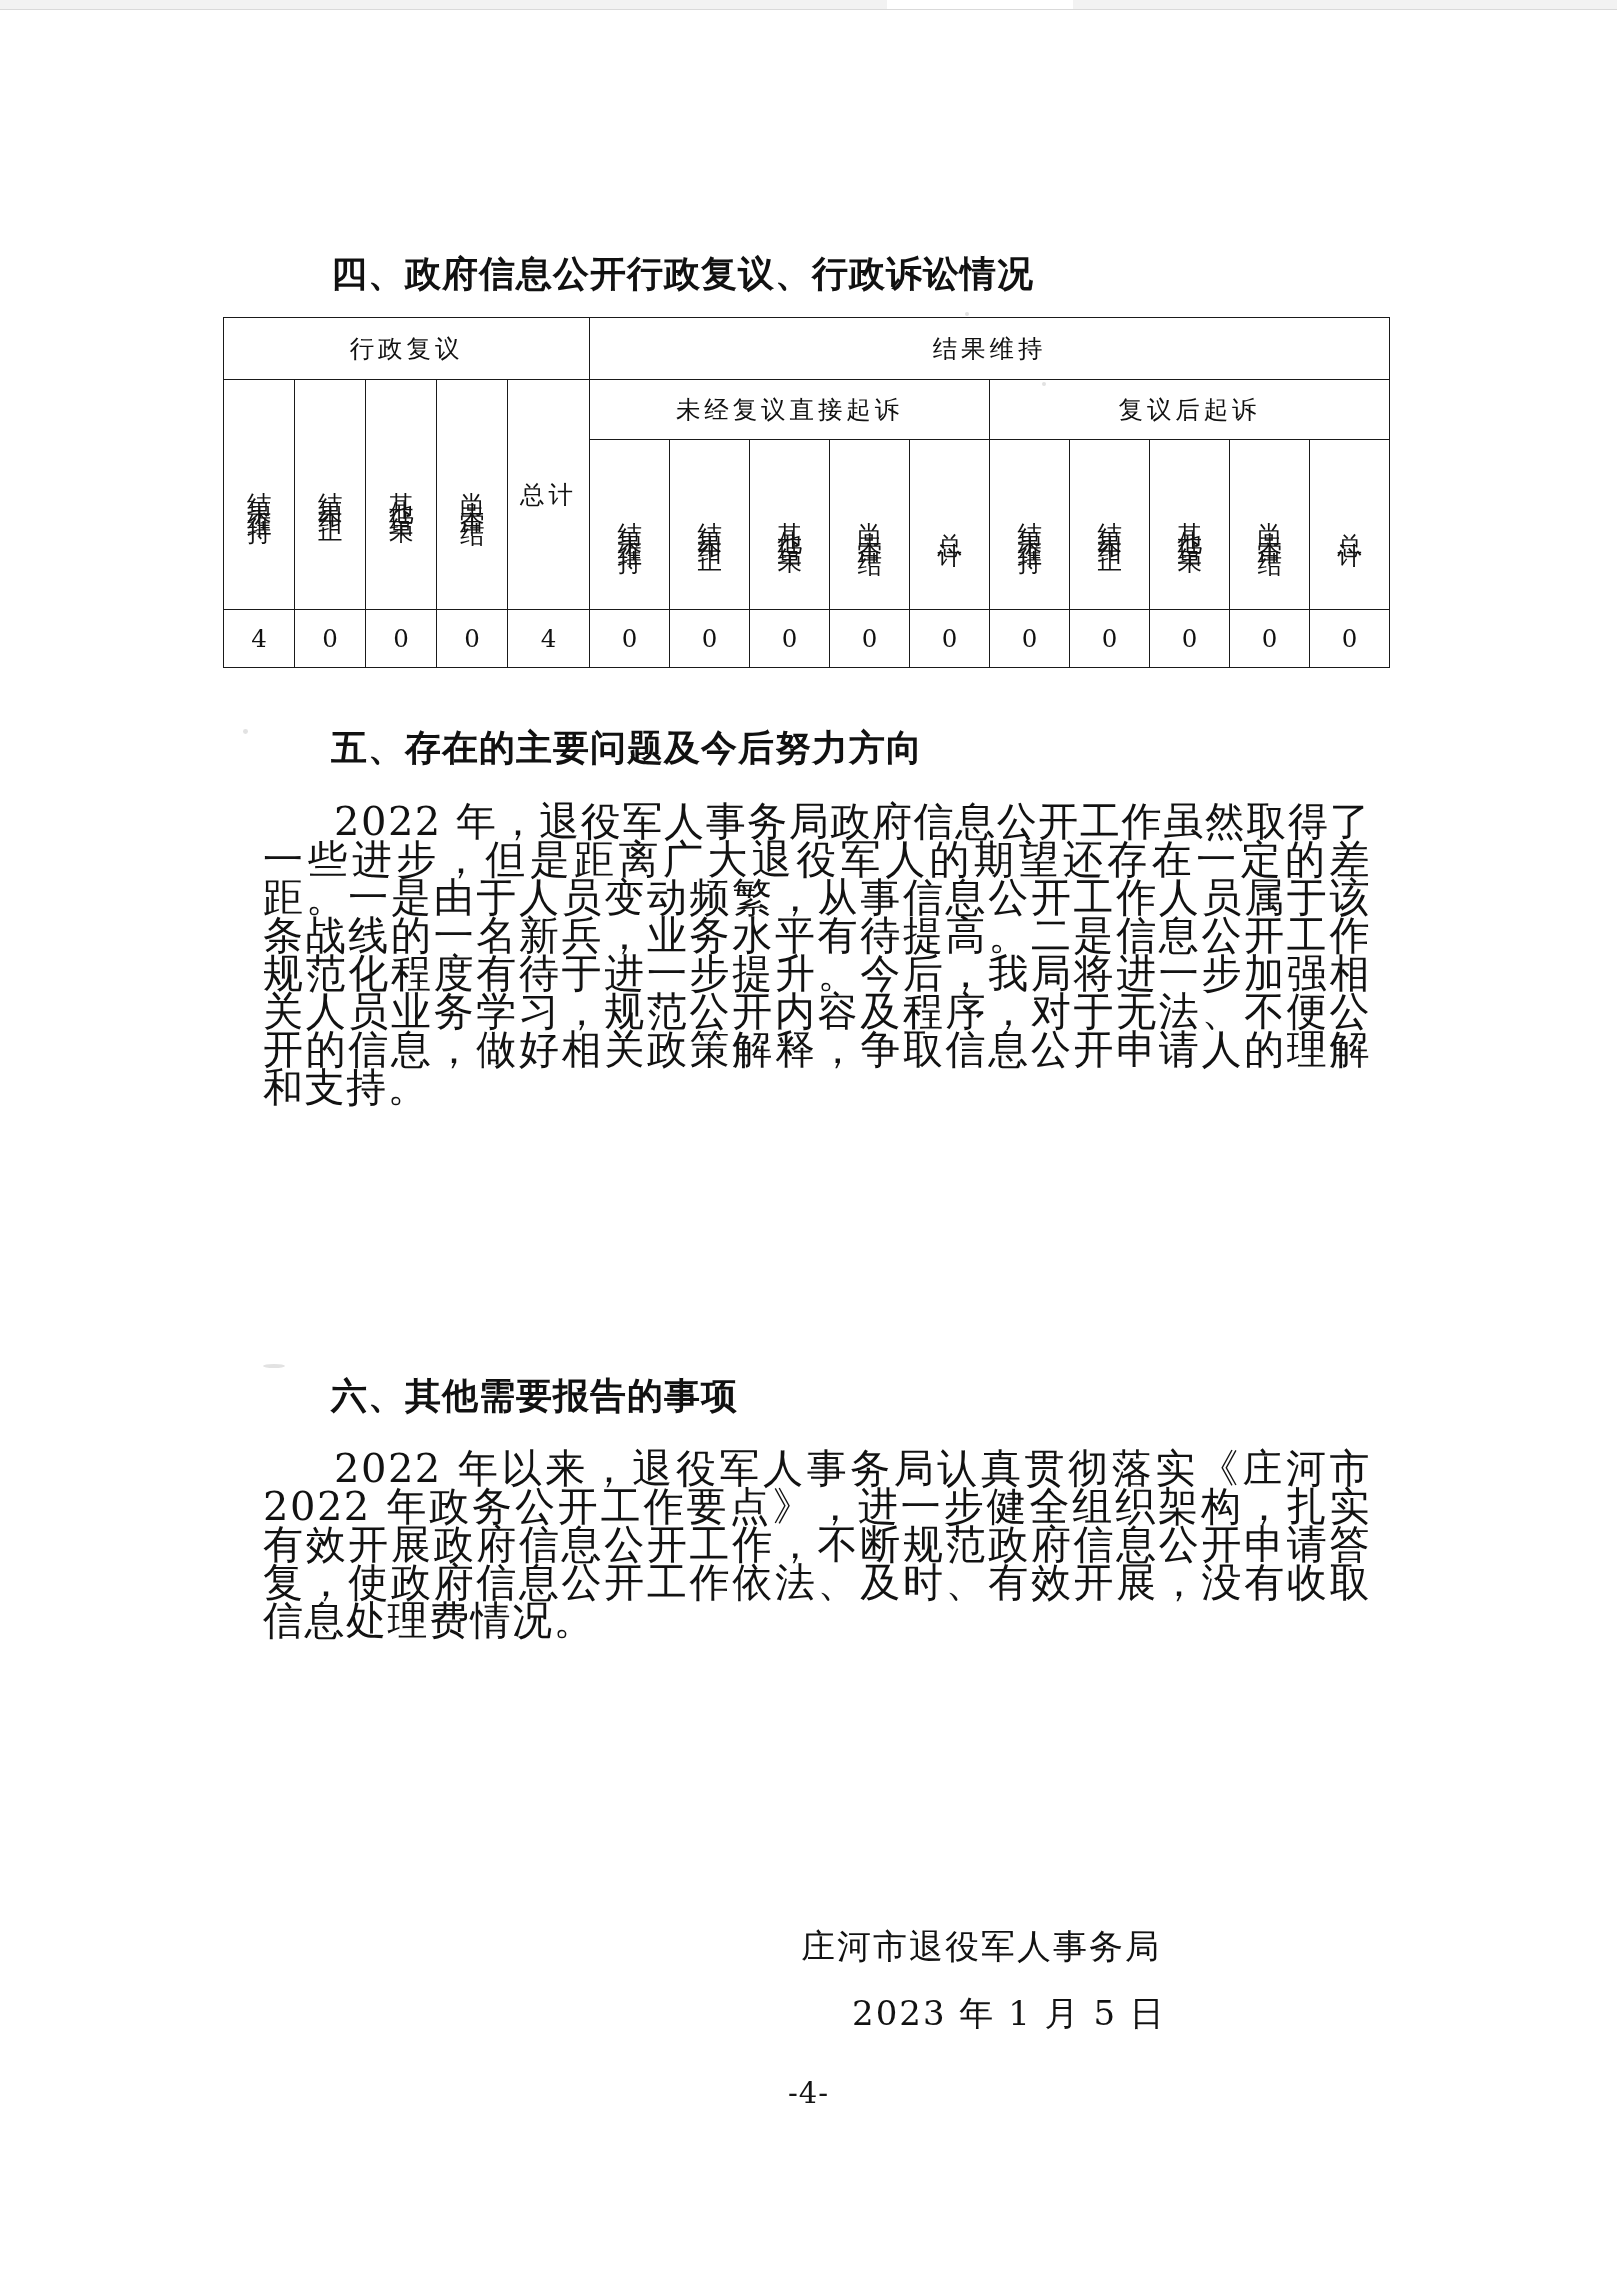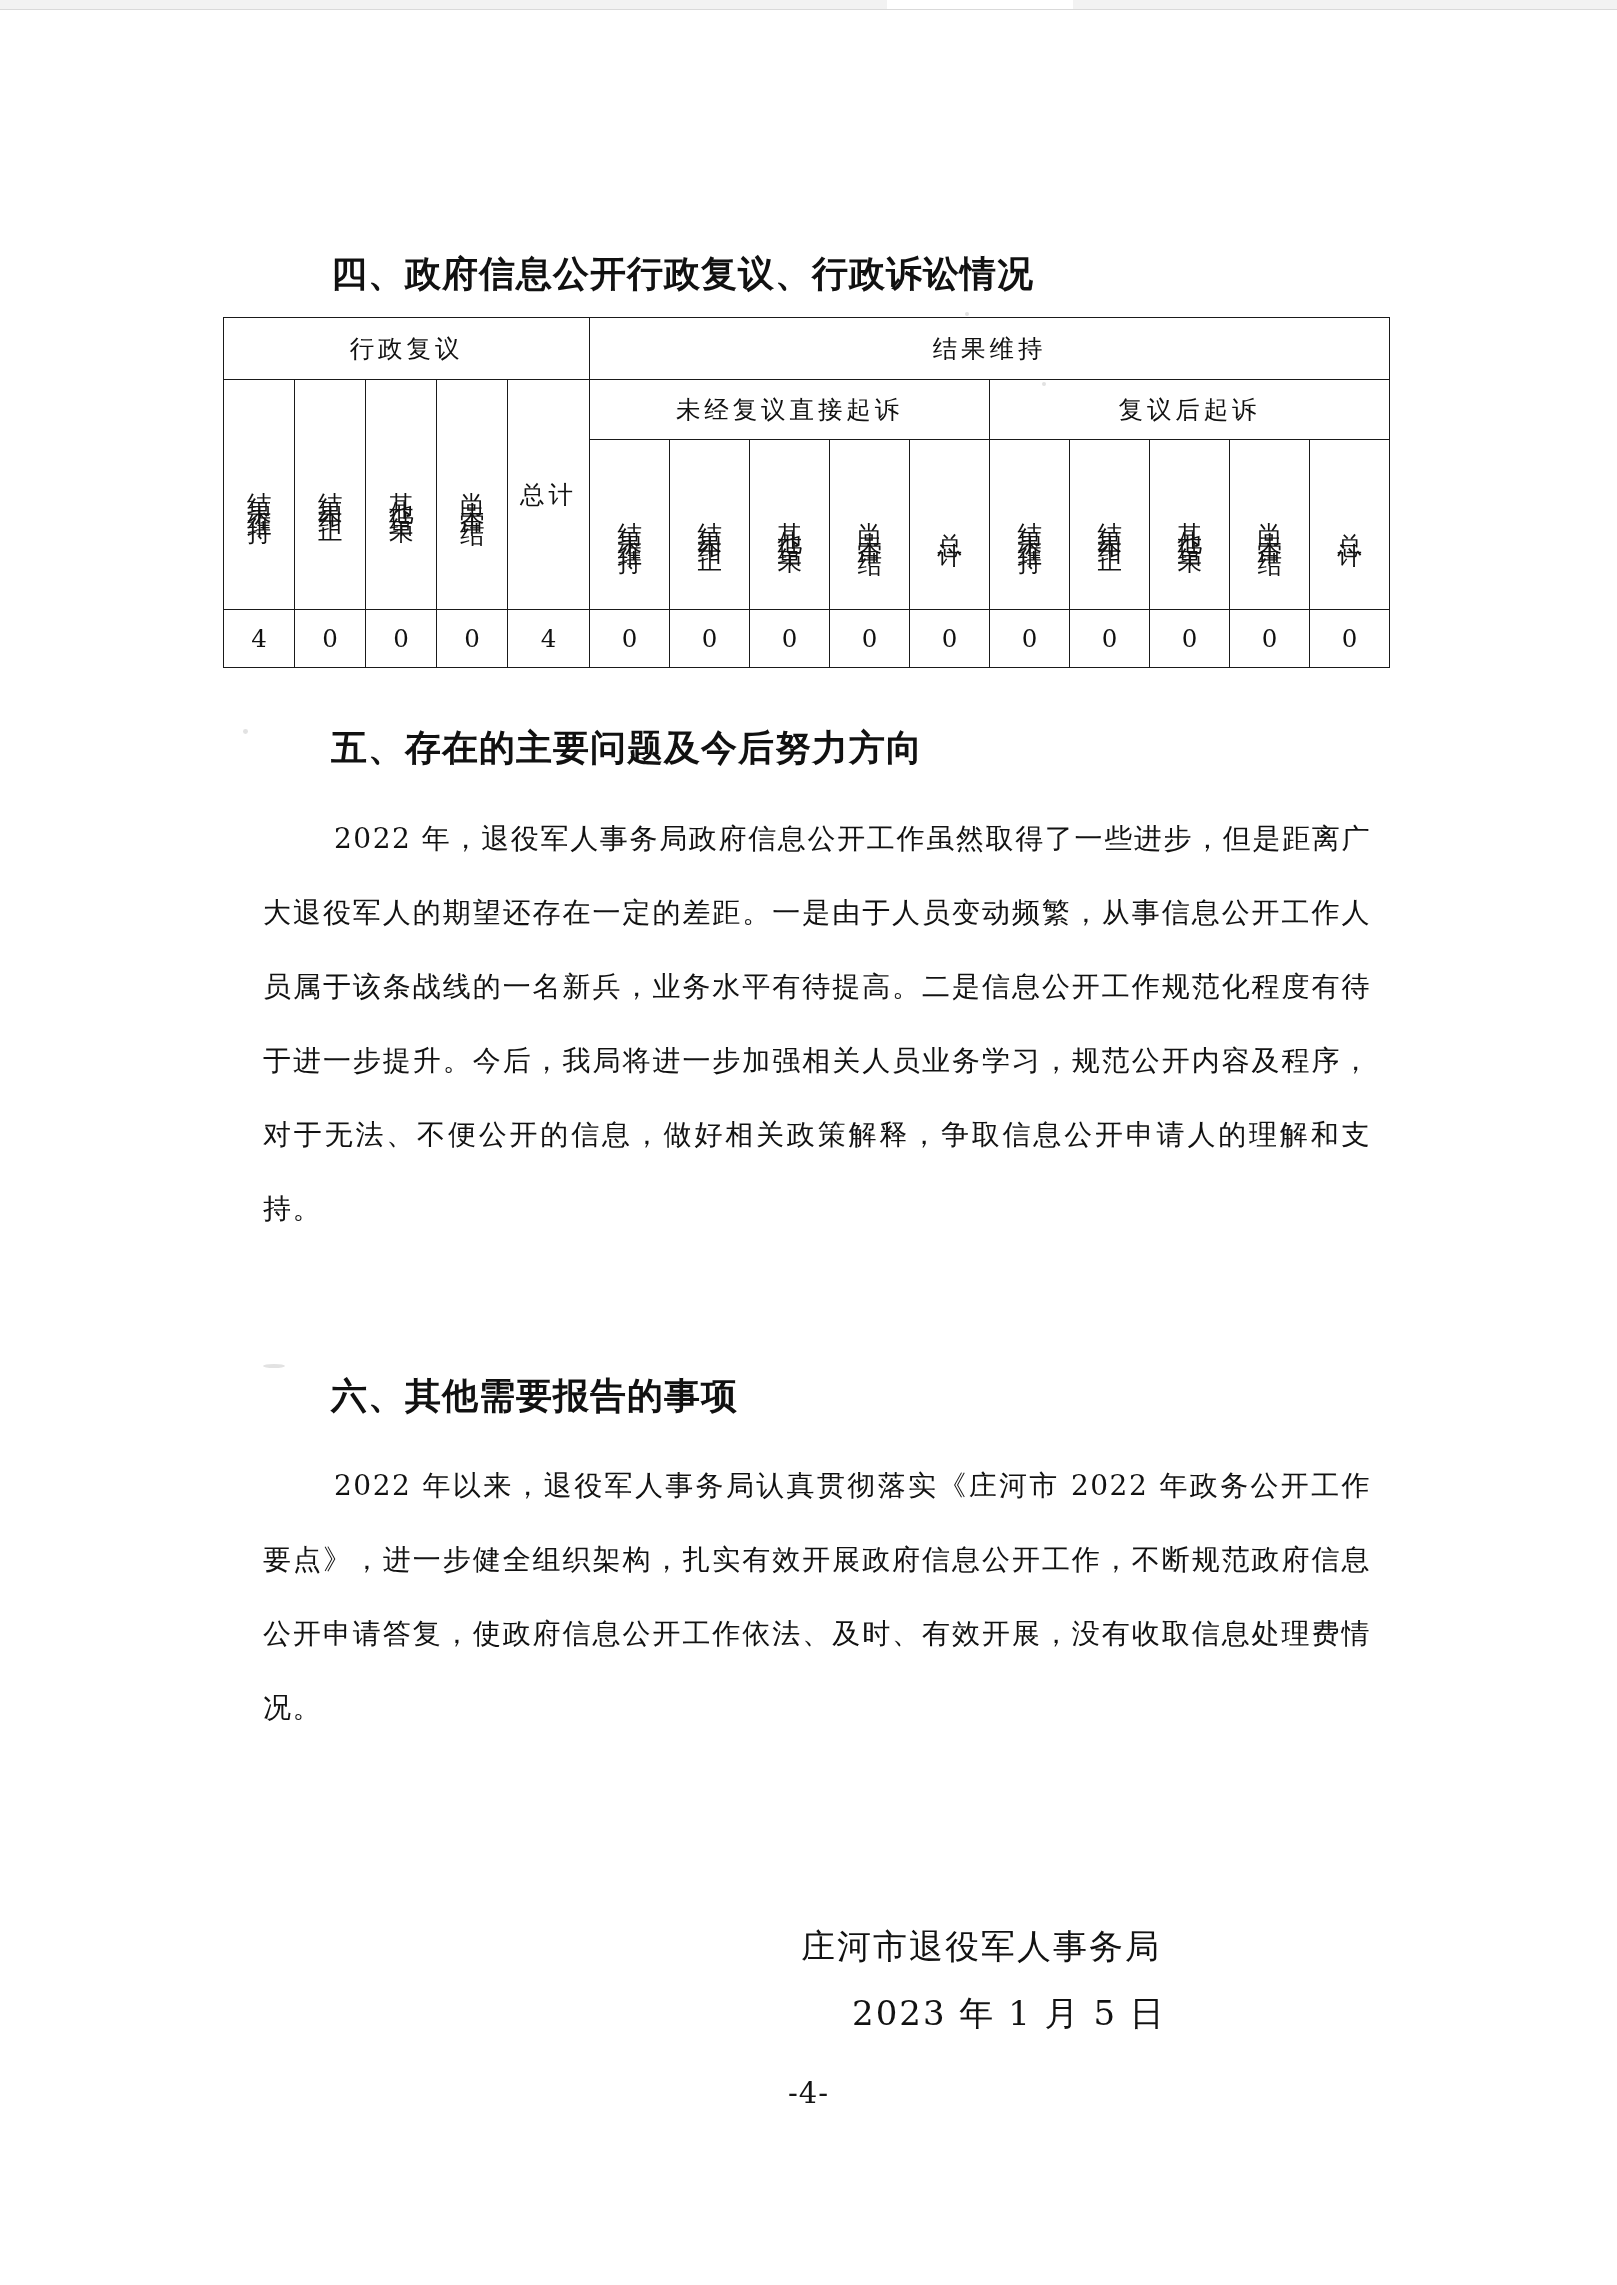--- a/index.html
+++ b/index.html
@@ -84,22 +84,22 @@
   .numcell { font-size: 26.5px; font-family: "DejaVu Serif", "Liberation Serif", serif; }
   .grp-hdr { height: 61px; }
   .grp2-hdr { height: 59px; }
   .col-hdr { height: 227px; }
   .data-row td { height: 57px; }
 
   
   .body-block {
     position: absolute;
     font-family: "DejaVu Serif", "Liberation Serif", serif;
-    font-size: 28px;
-    line-height: 74px;
+    font-size: 40px;
+    line-height: 38px;
     color: #121212;
     letter-spacing: 1.5px;
     text-align: justify;
     text-justify: inter-character;
   }
   #para-5 { left: 263px; top: 802px; width: 1108px; }
   #para-6 { left: 263px; top: 1449px; width: 1108px; }
 
   .indent { display: inline-block; width: 71px; }
 

